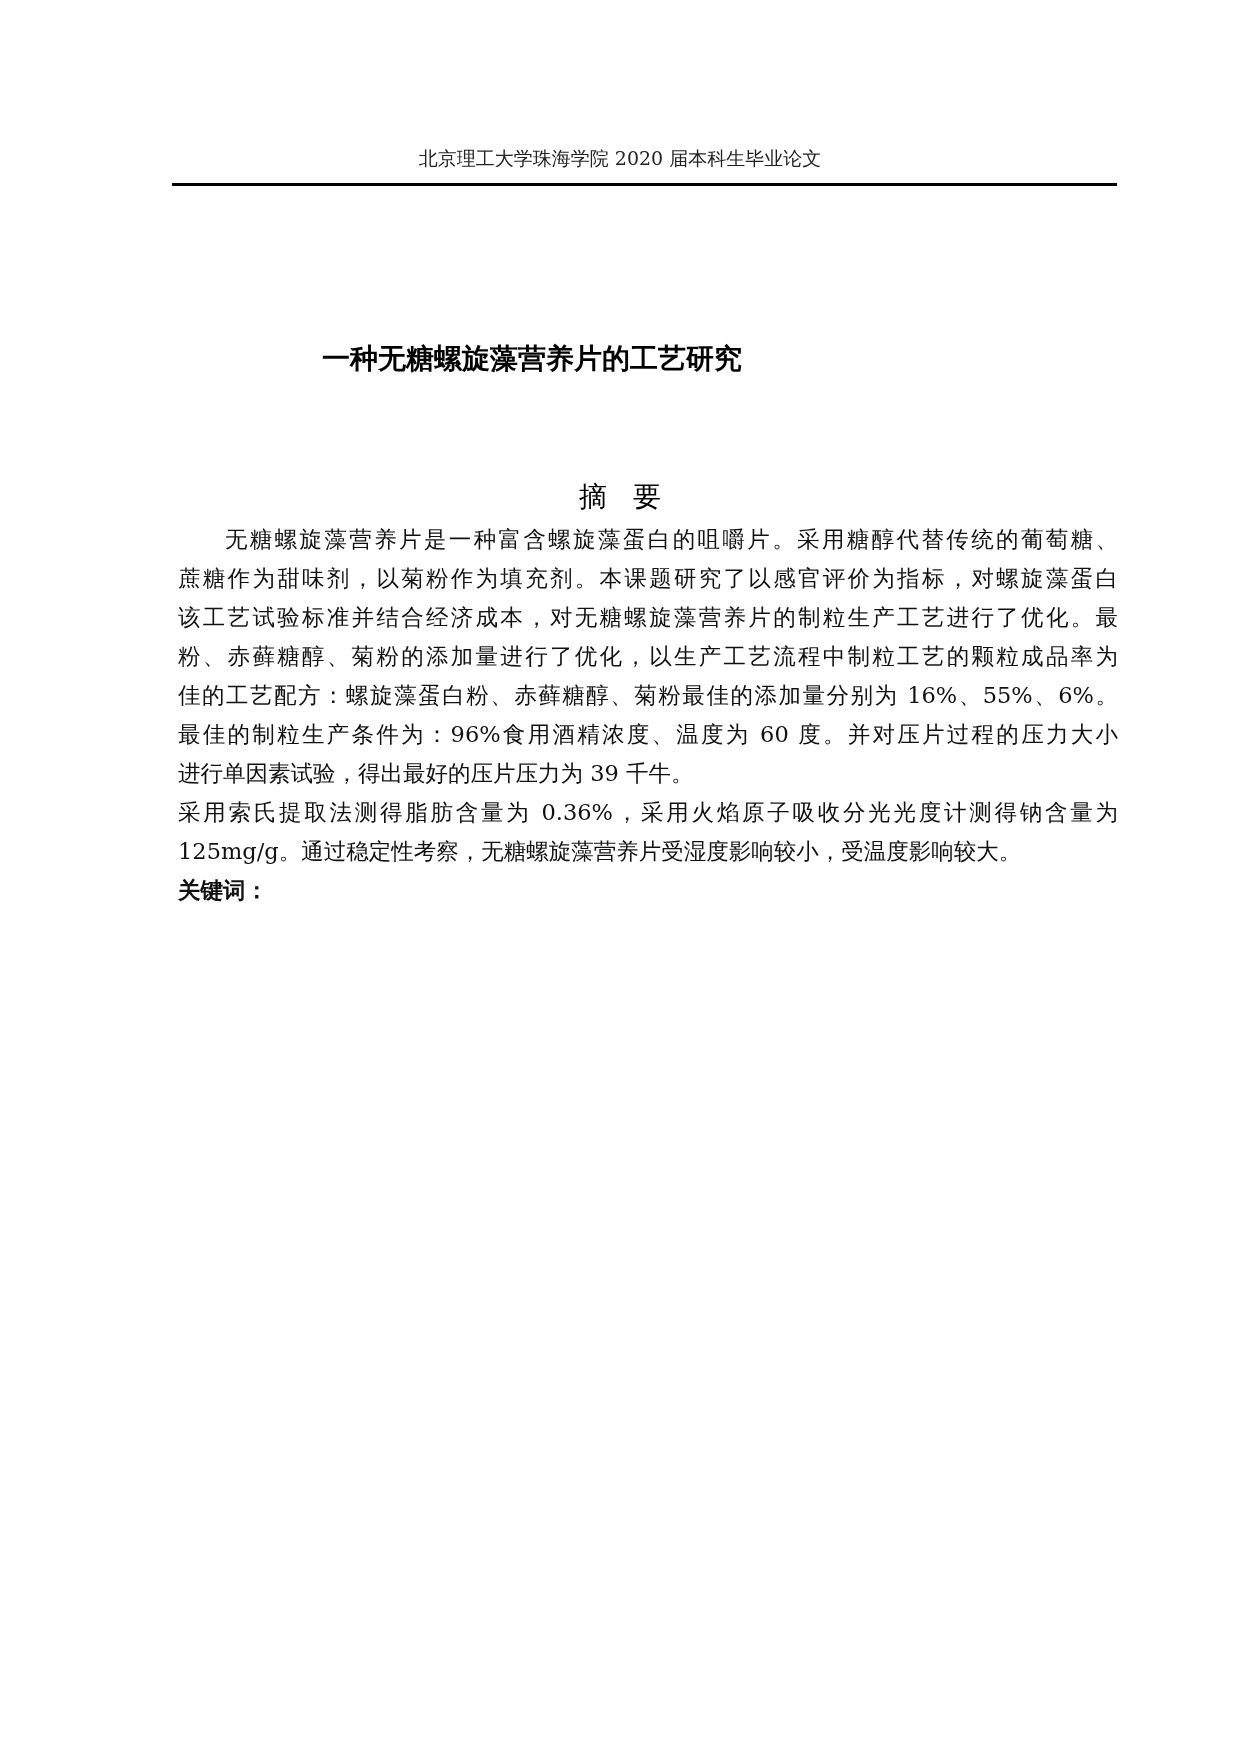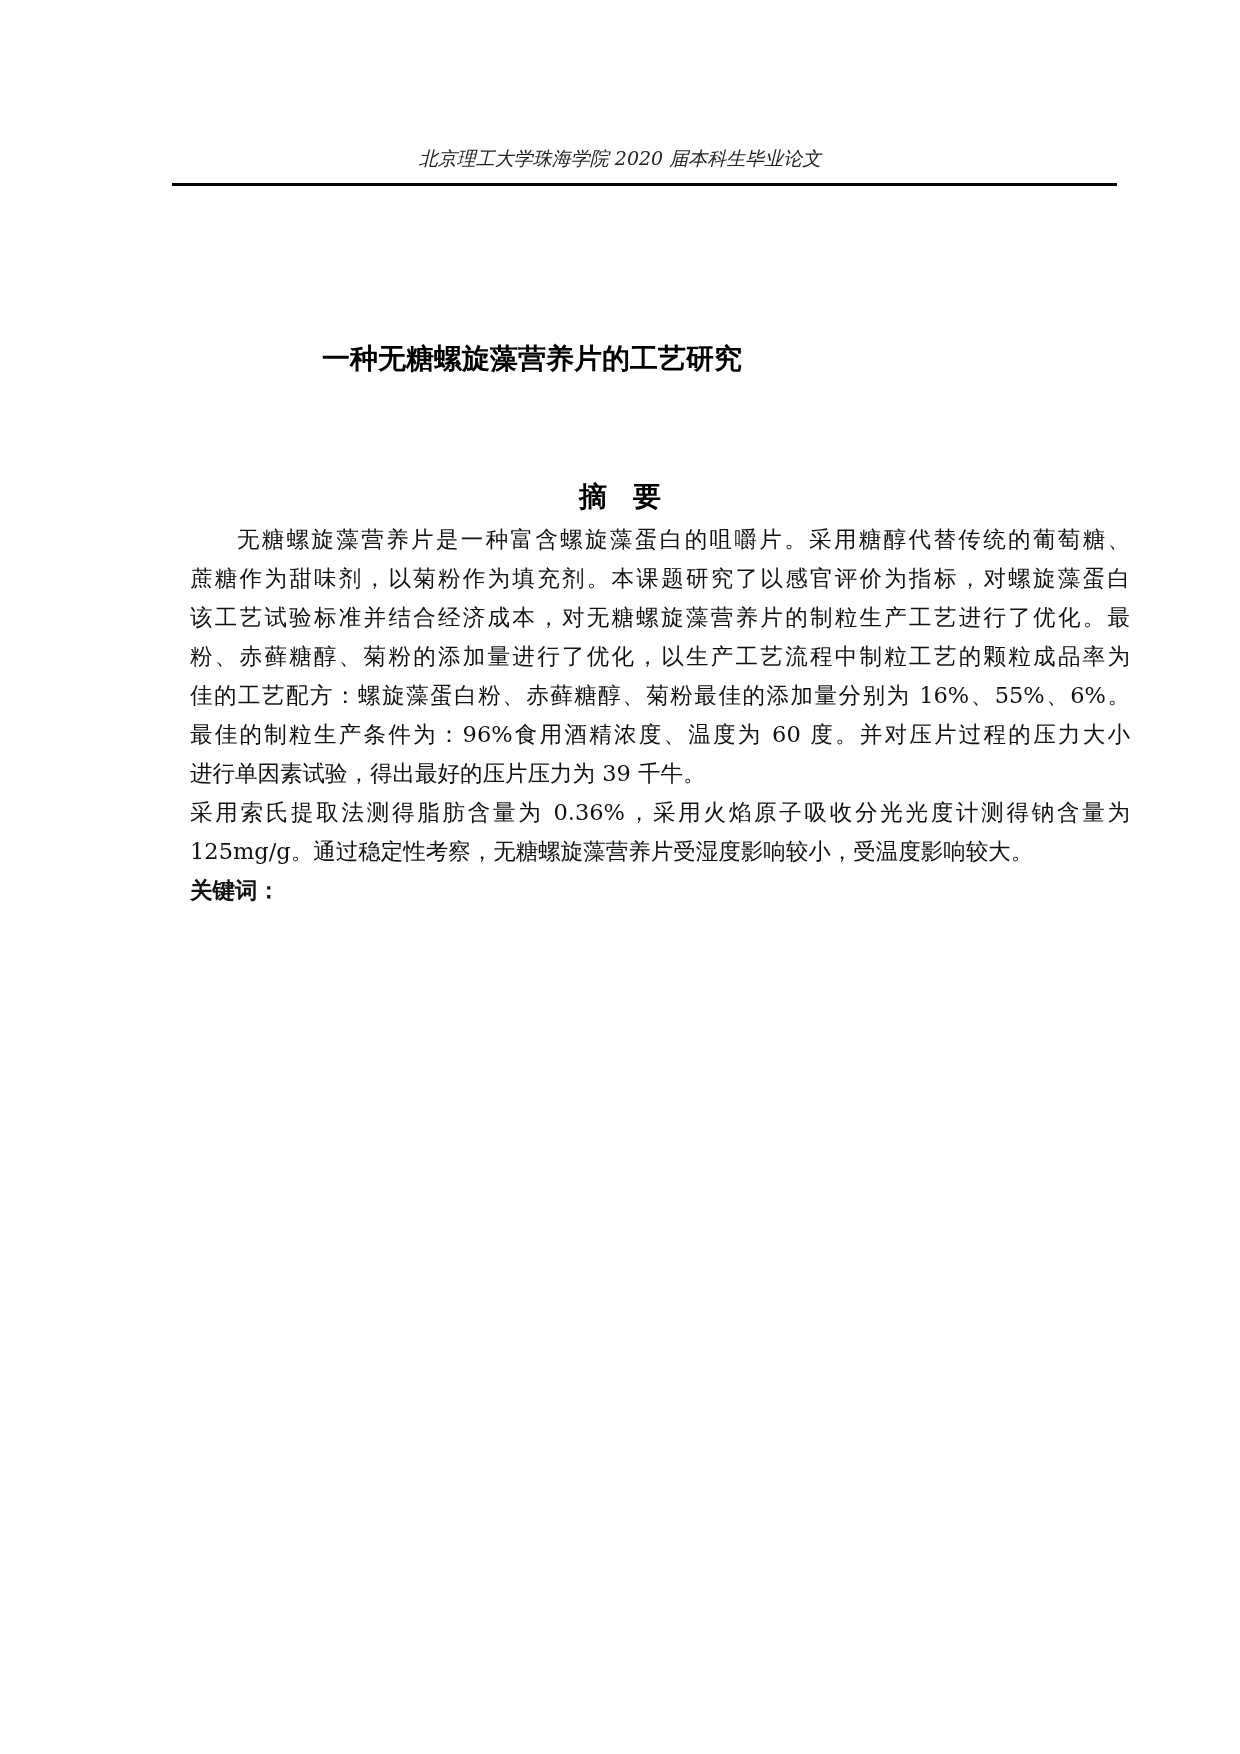--- a/index.html
+++ b/index.html
@@ -1,26 +1,26 @@
 <!DOCTYPE html>
 <html><head>
 <meta charset="utf-8">
 <style>
   html, body { margin: 0; padding: 0; background: #ffffff; }
   body { width: 1240px; height: 1754px; position: relative; overflow: hidden;
          font-family: "DejaVu Serif", "Liberation Serif", serif; color: #111; }
   .header-text { position: absolute; top: 146px; left: 0; width: 1240px; text-align: center;
-         font-size: 19px; letter-spacing: 0px; color: #222; font-style: italic; }
+         font-size: 19px; letter-spacing: 0px; color: #222; }
   .header-rule { position: absolute; top: 183px; left: 172px; width: 945px; height: 3px; background: #000; }
   .title { position: absolute; top: 340px; left: 0; width: 1064px; text-align: center;
          font-family: "DejaVu Sans", "Liberation Sans", sans-serif; font-weight: bold; font-size: 28px; color: #000; }
   .abs-heading { position: absolute; top: 478px; left: 0; width: 1240px; text-align: center;
-         font-family: "DejaVu Sans", "Liberation Sans", sans-serif; font-weight: bold; font-size: 28px; color: #000;
+         font-family: "DejaVu Sans", "Liberation Sans", sans-serif; font-weight: normal; font-size: 28px; color: #000;
          letter-spacing: 26px; text-indent: 26px; }
-  .body { position: absolute; top: 520px; left: 178px; width: 940px; font-size: 22.5px; margin-left: 12px; }
+  .body { position: absolute; top: 520px; left: 178px; width: 940px; font-size: 22.5px; }
   .line { height: 39px; line-height: 39px; white-space: nowrap; display: flex; justify-content: space-between; }
   .line.last { justify-content: flex-start; }
   .line.indent { padding-left: 47px; }
   .kw-label { font-family: "DejaVu Sans", "Liberation Sans", sans-serif; font-weight: bold; }
   .line span.full { display: block; width: 100%; text-align: justify; text-align-last: justify; }
   .line.last span.full { text-align-last: left; }
 </style>
 </head>
 <body>
 

